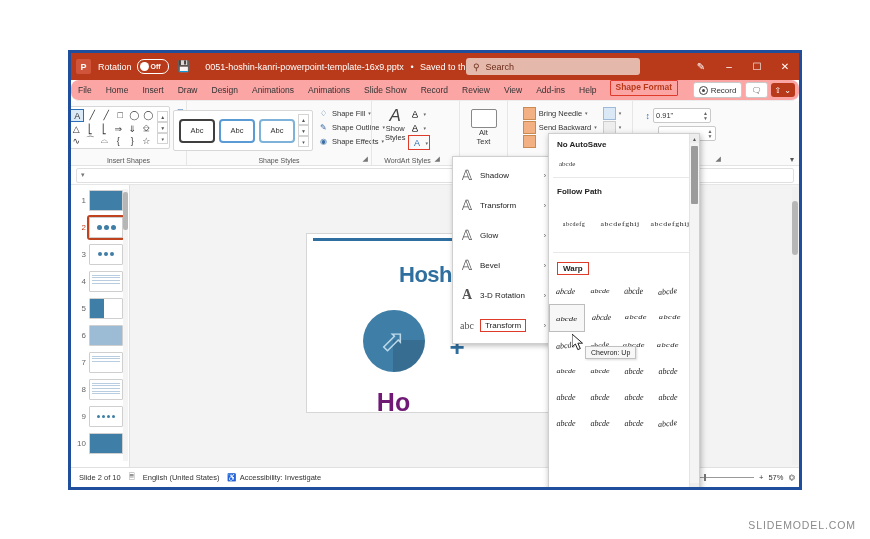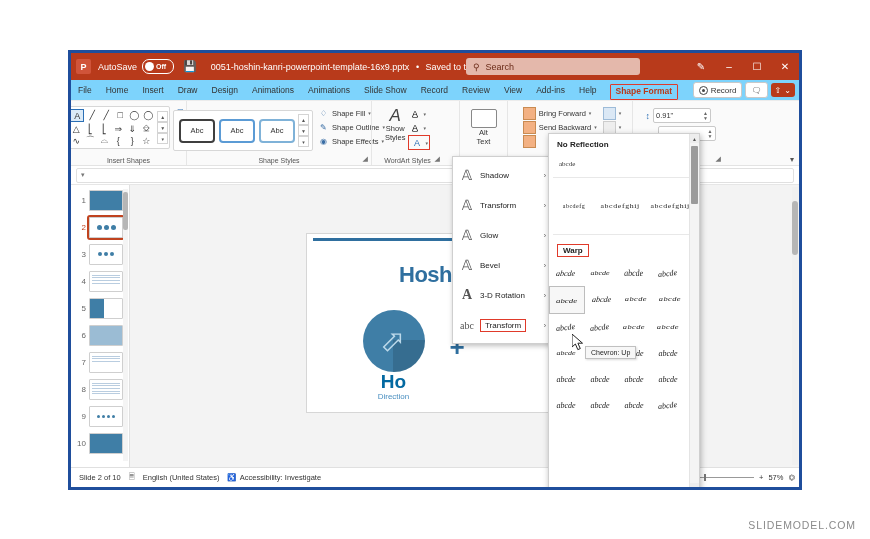--- a/index.html
+++ b/index.html
@@ -40,22 +40,22 @@
   .searchbox{
     position:absolute;left:395px;top:5px;width:174px;height:17px;
     background:#e4b8ab;border-radius:3px;display:flex;align-items:center;
     color:#6b2b18;font-size:9px;
   }
   .searchbox .mag{margin-left:7px;margin-right:6px;font-size:9px;}
   .win-btns{position:absolute;right:0;top:0;height:27px;display:flex;align-items:center;}
   .win-btn{width:28px;height:27px;display:flex;align-items:center;justify-content:center;font-size:10px;color:#fff;}
   
   .tabbar{
-    height:20px;background:#7dd3fc;display:flex;align-items:flex-end;
-    font-size:8.5px;color:#333;border-bottom:1px solid #ececec;position:relative;
+    height:20px;background:#fca5a5;display:flex;align-items:flex-start;
+    font-size:8.5px;color:#333;border-bottom:1px solid #ececec;position:relative;border-radius:8px;
   }
   .tab{padding:0 7px;height:20px;line-height:20px;white-space:nowrap;}
   .tab.shape-format{
     color:#b83a1b;font-weight:bold;border:1.5px solid #e03a2a;
     height:14px;line-height:13px;padding:0 5px;margin-left:6px;border-radius:1px;
   }
   .tabbar-right{position:absolute;right:4px;top:2px;display:flex;align-items:center;gap:3px;}
   .pill{
     border:1px solid #c9c9c9;border-radius:3px;height:14px;display:flex;align-items:center;
     padding:0 5px;font-size:8px;color:#333;background:#fff;
@@ -188,21 +188,21 @@
   .circ{
     width:62px;height:62px;border-radius:50%;background:#3f7ea6;margin:0 auto;position:relative;overflow:hidden;
   }
   .circ .arrow{
     position:absolute;left:15px;top:16px;width:30px;height:30px;
     color:#bcd9ea;font-size:30px;line-height:30px;
   }
   .circ .shade{
     position:absolute;right:0;bottom:0;width:32px;height:32px;background:rgba(0,0,0,.13);
   }
-  .blk-title{font-size:19px;font-weight:bold;color:#0369a1;margin-top:0;line-height:20px;}
+  .blk-title{font-size:25px;font-weight:bold;color:#701a75;margin-top:20px;line-height:20px;}
   .blk-sub{font-size:8px;color:#4a8fc0;margin-top:0px;}
   .plus{
     position:absolute;left:143px;top:100px;font-size:26px;color:#2f6f9f;font-weight:bold;line-height:26px;
   }
   .canvas-scroll-r{
     position:absolute;right:1px;top:2px;bottom:2px;width:6px;background:#f0f0f0;
   }
   .canvas-scroll-r .bar{width:6px;height:54px;background:#b6b6b6;border-radius:3px;margin-top:14px;}
   
   .statusbar{
@@ -271,21 +271,21 @@
   .w-e{display:inline-block;transform:scale(1.1,.85);}
   .w-ring{font-size:6px;letter-spacing:.3px;transform:scaleX(1.4);}
 </style>
 </head>
 <body>
 
 <div id="app">
 
   <div class="titlebar">
     <div class="ppt-logo">P</div>
-    <div class="autosave-label">AutoSave</div>
+    <div class="autosave-label">Rotation</div>
     <div class="toggle">
       <div class="knob"></div>
       <div class="off">Off</div>
     </div>
     <div class="save-icon">💾</div>
     <div class="doc-title">
       <span>0051-hoshin-kanri-powerpoint-template-16x9.pptx</span>
       <span class="sep-dot">•</span>
       <span>Saved to this PC</span>
       <span class="chev">⌄</span>
@@ -455,21 +455,21 @@
         <span>Text</span>
       </div>
       <div class="rgroup-label">Accessibility</div>
     </div>
 
     <div class="rgroup" style="width:125px;">
       <div style="display:flex;">
         <div class="arrange-list">
           <div class="arr-item">
             <span class="arr-ico"></span>
-            <span>Bring Forward</span>
+            <span>Bring Needle</span>
             <span class="tiny-chev">▾</span>
           </div>
           <div class="arr-item">
             <span class="arr-ico"></span>
             <span>Send Backward</span>
             <span class="tiny-chev">▾</span>
           </div>
           <div class="arr-item">
             <span class="arr-ico"></span>
           </div>
@@ -684,24 +684,25 @@
       <span class="arr">›</span>
     </div>
     <div class="m1item hl">
       <span class="gly" style="font-size:10px;">abc</span>
       <span class="lbl"><span class="lblwrap">Transform</span></span>
       <span class="arr">›</span>
     </div>
   </div>
 
   <div class="submenu">
-    <div class="sm-head">No Reflection</div>
+    <div class="sm-head">No AutoSave</div>
     <div class="no-transform-sample">abcde</div>
     <div class="sm-divider"></div>
 
+    <div class="sm-head">Follow Path</div>
     <div class="follow-row">
       <span class="fp">abcdefg</span>
       <span class="fp arch">abcdefghij</span>
       <span class="fp arch">abcdefghij</span>
     </div>
     <div class="sm-divider"></div>
 
     <div class="sm-head boxed">Warp</div>
 
     <div class="sm-row">

